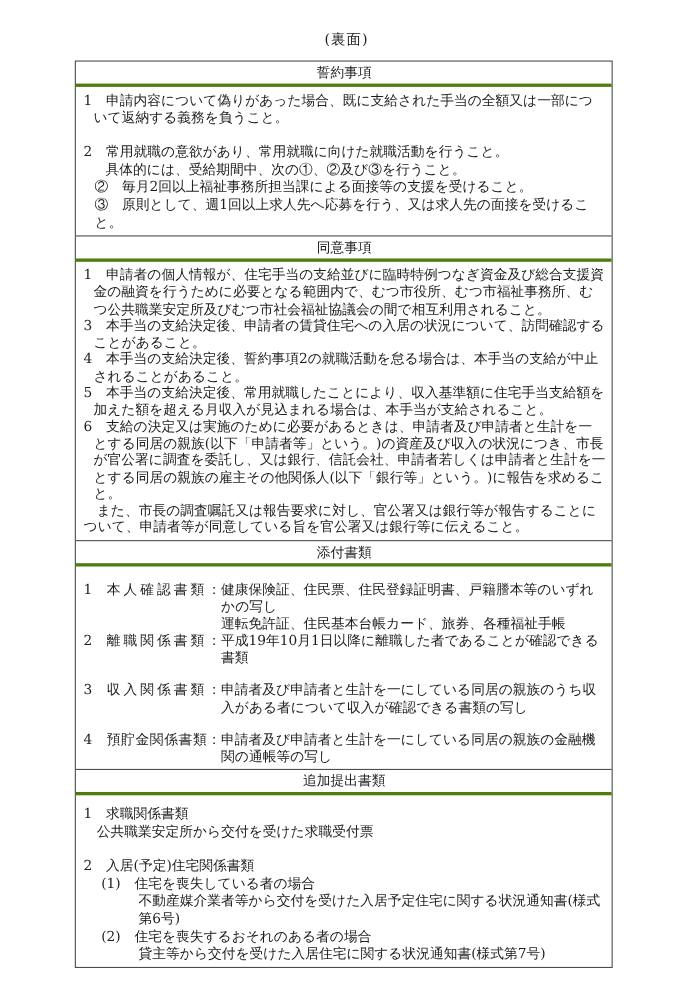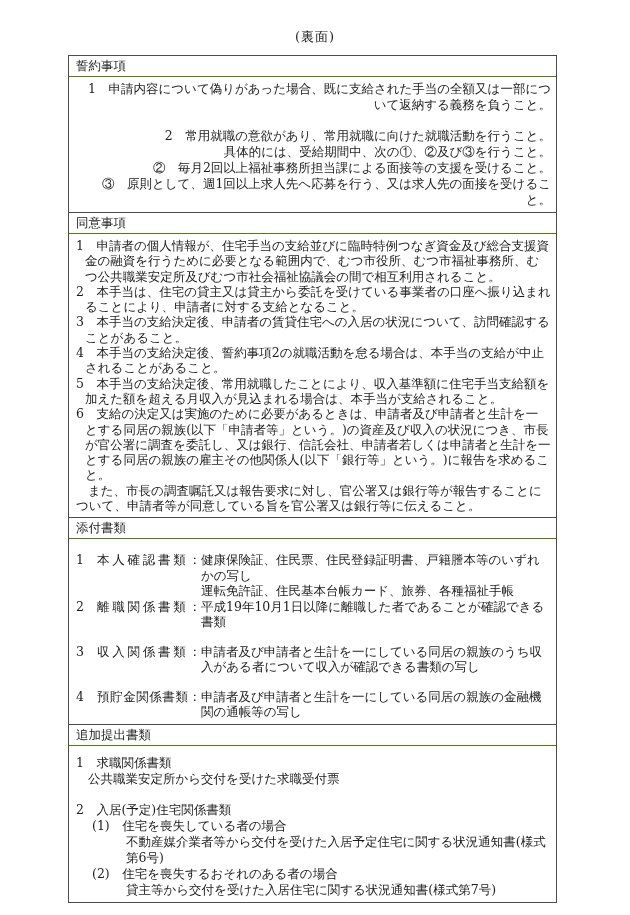--- a/index.html
+++ b/index.html
@@ -10,32 +10,32 @@
   }
   .back-label {
     position:absolute; top:29px; left:0; width:100%;
     text-align:center; font-size:13px; line-height:16px; letter-spacing:1px;
   }
   .doc-table {
     position:absolute; left:68px; top:55px; width:489px;
     border:1px solid #4d4d4d; box-sizing:border-box; background:#fff;
   }
   .sec-header {
-    border-bottom:1px solid #4d7c0f;
-    padding:2px 6px 2px 7px; font-size:12.5px; line-height:16px;
+    border-bottom:3px solid #4d7c0f;
+    padding:2px 6px 2px 7px; font-size:12.5px; line-height:16px;text-align:center;
   }
   .sec-body {
     border-bottom:1px solid #4d4d4d;
     padding:4px 5px 4px 7px; font-size:12.5px;
   }
   .sec-body.last { border-bottom:none; }
   .sec-body p { margin:0; }
 
   
-  .pledge-body { line-height:16px;text-align:right; }
+  .pledge-body { line-height:16px; }
   .hang { padding-left:9px; text-indent:-9px; }
   .mt-blank { margin-top:15px !important; }
   .sub-note { margin-left:20px !important; }
   .circ-item { margin-left:10px !important; }
 
   
   .consent-body { line-height:15.3px; }
   .note-indent { text-indent:12px; }
 
   
@@ -68,21 +68,20 @@
       <p class="hang">1　申請内容について偽りがあった場合、既に支給された手当の全額又は一部について返納する義務を負うこと。</p>
       <p class="hang mt-blank">2　常用就職の意欲があり、常用就職に向けた就職活動を行うこと。</p>
       <p class="sub-note">具体的には、受給期間中、次の①、②及び③を行うこと。</p>
       <p class="circ-item">②　毎月2回以上福祉事務所担当課による面接等の支援を受けること。</p>
       <p class="circ-item">③　原則として、週1回以上求人先へ応募を行う、又は求人先の面接を受けること。</p>
     </div>
 
     <div class="sec-header">同意事項</div>
     <div class="sec-body consent-body">
       <p class="hang">1　申請者の個人情報が、住宅手当の支給並びに臨時特例つなぎ資金及び総合支援資金の融資を行うために必要となる範囲内で、むつ市役所、むつ市福祉事務所、むつ公共職業安定所及びむつ市社会福祉協議会の間で相互利用されること。</p>
-      <p class="hang">2　本手当は、住宅の貸主又は貸主から委託を受けている事業者の口座へ振り込まれることにより、申請者に対する支給となること。</p>
       <p class="hang">3　本手当の支給決定後、申請者の賃貸住宅への入居の状況について、訪問確認することがあること。</p>
       <p class="hang">4　本手当の支給決定後、誓約事項2の就職活動を怠る場合は、本手当の支給が中止されることがあること。</p>
       <p class="hang">5　本手当の支給決定後、常用就職したことにより、収入基準額に住宅手当支給額を加えた額を超える月収入が見込まれる場合は、本手当が支給されること。</p>
       <p class="hang">6　支給の決定又は実施のために必要があるときは、申請者及び申請者と生計を一とする同居の親族(以下「申請者等」という。)の資産及び収入の状況につき、市長が官公署に調査を委託し、又は銀行、信託会社、申請者若しくは申請者と生計を一とする同居の親族の雇主その他関係人(以下「銀行等」という。)に報告を求めること。</p>
       <p class="note-indent">また、市長の調査嘱託又は報告要求に対し、官公署又は銀行等が報告することについて、申請者等が同意している旨を官公署又は銀行等に伝えること。</p>
     </div>
 
     <div class="sec-header">添付書類</div>
     <div class="sec-body att-body">
       <div class="att-row first">

